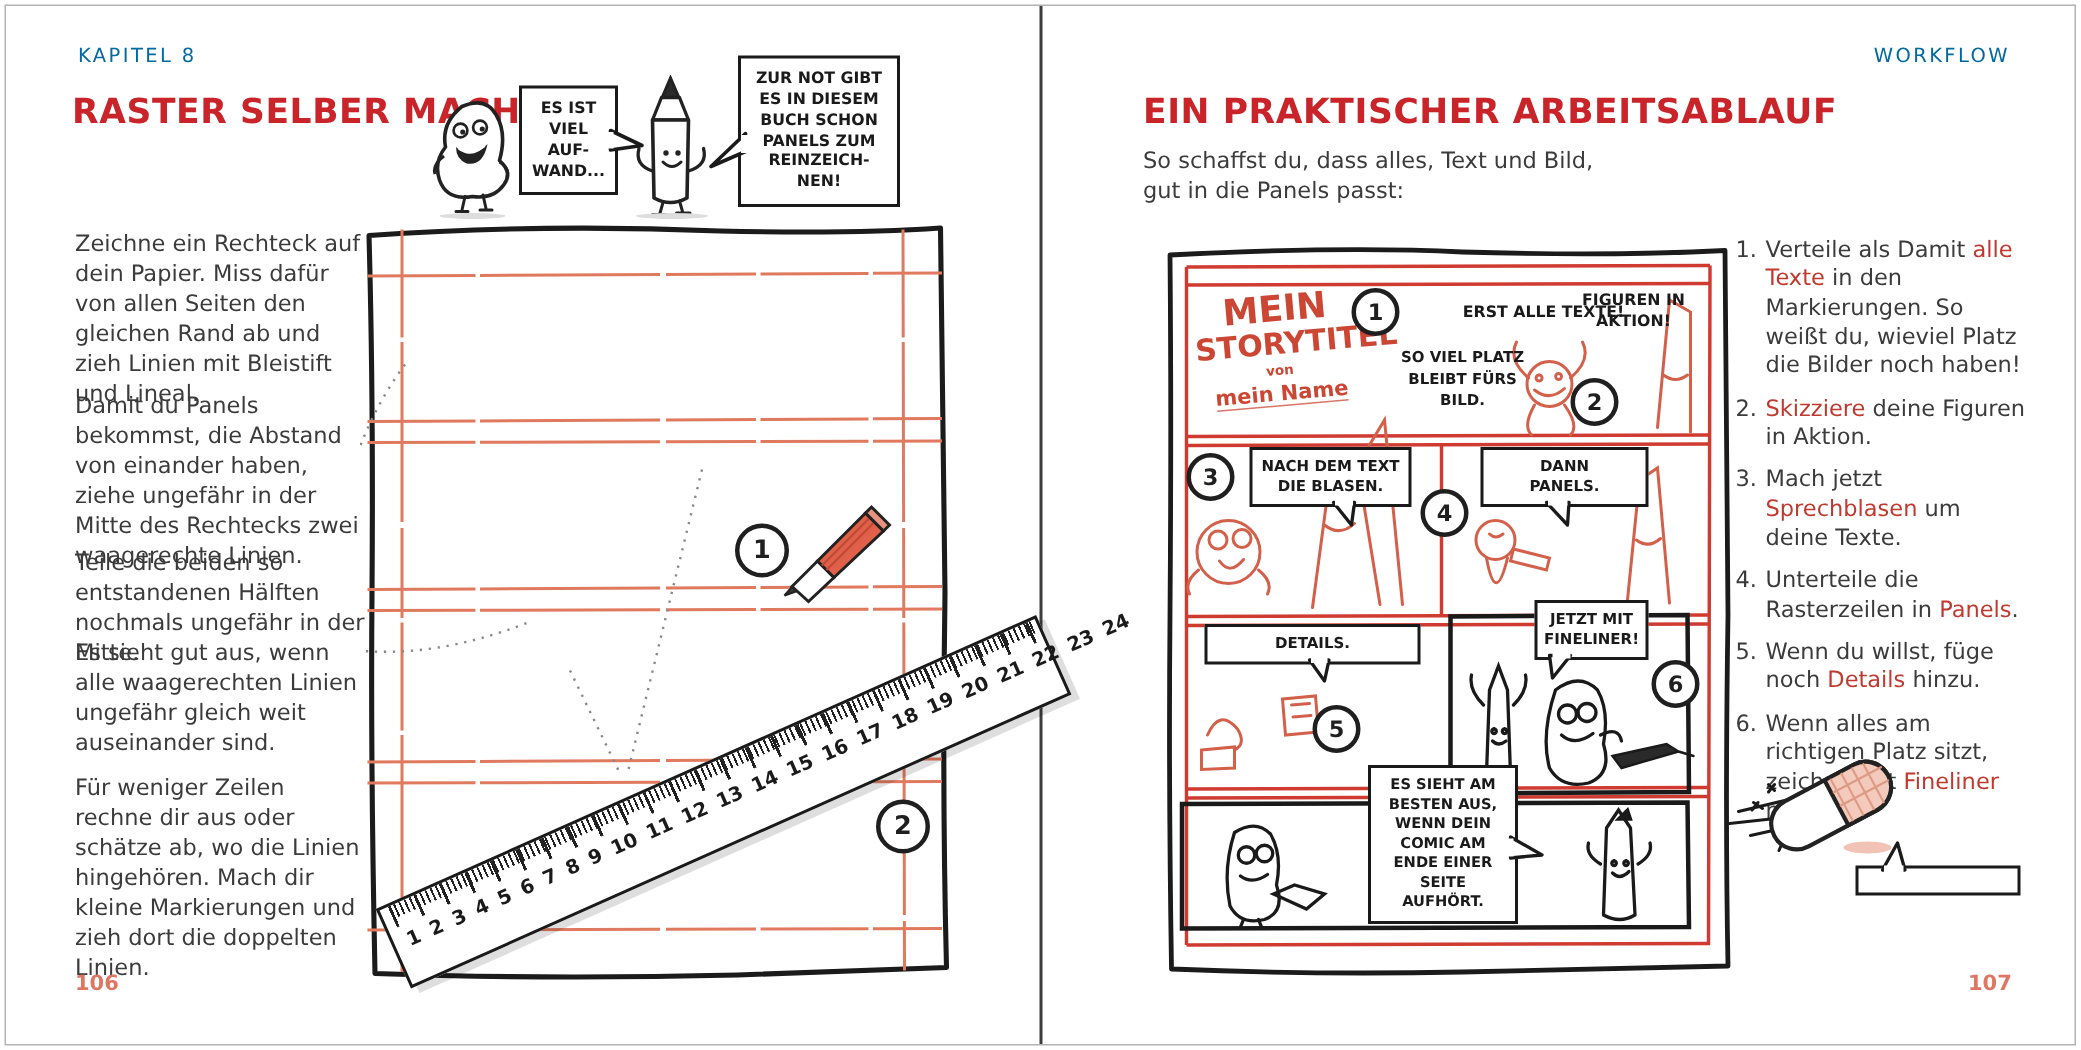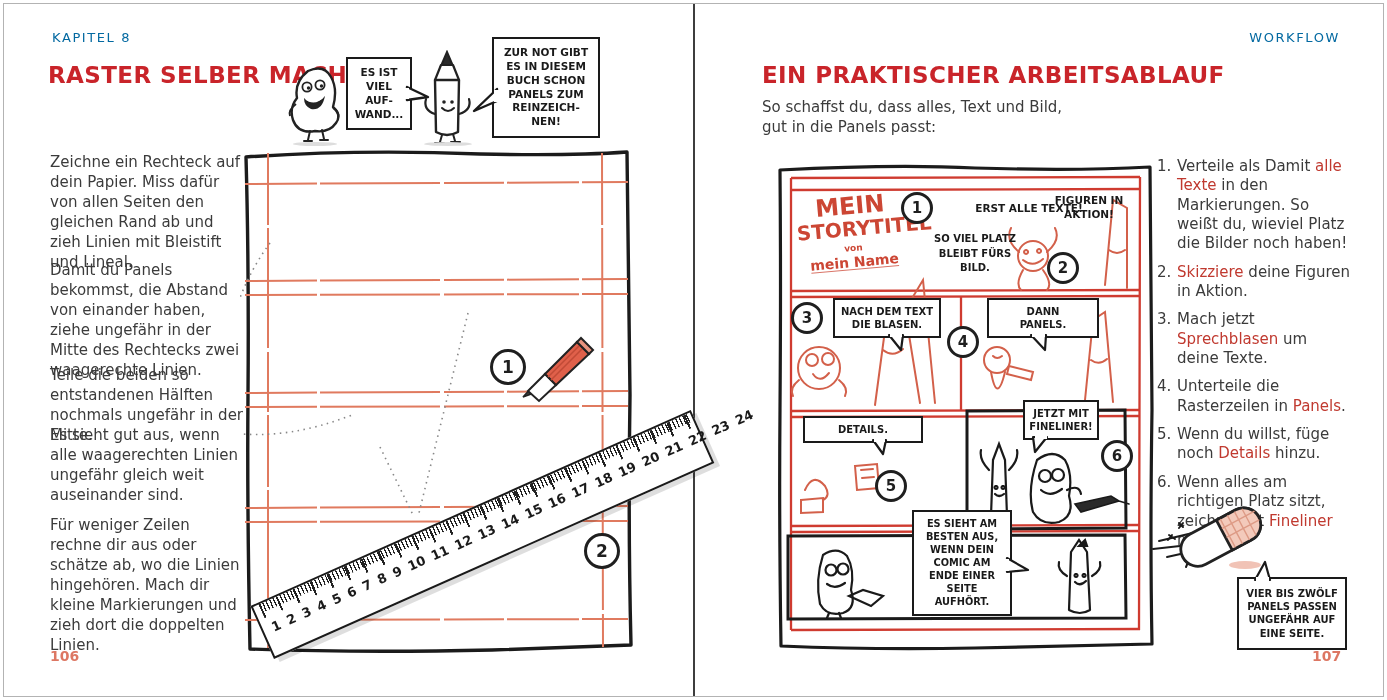--- a/index.html
+++ b/index.html
@@ -230,21 +230,21 @@
   </div>
   <div class="bubble" style="left:212px;top:138px;width:80px;padding:5px 14px;font-size:10px;">
     <span>DANN PANELS.</span>
     <svg class="tailsvg" style="left:40px;bottom:-16px;" width="20" height="18">
       <path d="M2 1 L16 16 L17 1 Z" fill="#fff" stroke="#1a1a1a" stroke-width="2.2" stroke-linejoin="round"></path>
       <rect x="3" y="-2" width="13" height="5" fill="#fff"></rect>
     </svg>
   </div>
   <div class="cnum small" style="left:172px;top:166px;">4</div>
 
-  <div class="bubble" style="left:28px;top:256px;width:100px;padding:5px 8px;font-size:10px;">
+  <div class="bubble" style="left:28px;top:256px;width:100px;padding:5px 20px;font-size:10px;">
     <span>DETAILS.</span>
     <svg class="tailsvg" style="left:66px;bottom:-15px;" width="20" height="17">
       <path d="M2 1 L12 15 L15 1 Z" fill="#fff" stroke="#1a1a1a" stroke-width="2.2" stroke-linejoin="round"></path>
       <rect x="3" y="-2" width="11" height="5" fill="#fff"></rect>
     </svg>
   </div>
   <div class="cnum small" style="left:100px;top:310px;">5</div>
 
   <div class="bubble" style="left:248px;top:240px;width:64px;padding:5px 4px;font-size:10px;">
     <span>JETZT MIT FINELINER!</span>
@@ -298,20 +298,19 @@
   </g>
   <ellipse cx="100" cy="82" rx="16" ry="4" fill="#eeb4a4" opacity=".8"></ellipse>
   <g transform="rotate(-28 85 48)">
     <path d="M48 32 L100 32 A17 17 0 0 1 100 66 L48 66 A17 17 0 0 1 48 32 Z" fill="#fff" stroke="#222" stroke-width="2.8"></path>
     <path d="M78 32 L100 32 A17 17 0 0 1 100 66 L78 66 Z" fill="#f3cabb" stroke="#222" stroke-width="2.8"></path>
     <path d="M82 33 L82 65 M90 33 L90 65 M98 33 L98 65 M106 34 L106 64 M79 42 L116 42 M79 52 L116 52" stroke="#dd9a85" stroke-width="1.4"></path>
   </g>
 </svg>
 
 <div class="bubble tip-bubble" style="padding:8px 5px;font-size:10px;">
-  <span>VIER BIS ZWÖLF PANELS PASSEN UNGEFÄHR AUF EINE SEITE.</span>
   <svg class="tailsvg" style="left:14px;top:-18px;" width="22" height="20">
     <path d="M2 19 L12 1 L17 19 Z" fill="#fff" stroke="#1a1a1a" stroke-width="2.2" stroke-linejoin="round"></path>
     <rect x="3" y="16" width="13" height="5" fill="#fff"></rect>
   </svg>
 </div>
 
 <div class="pagenum" style="left:1312px;top:648px;">107</div>
 
 </body></html>

